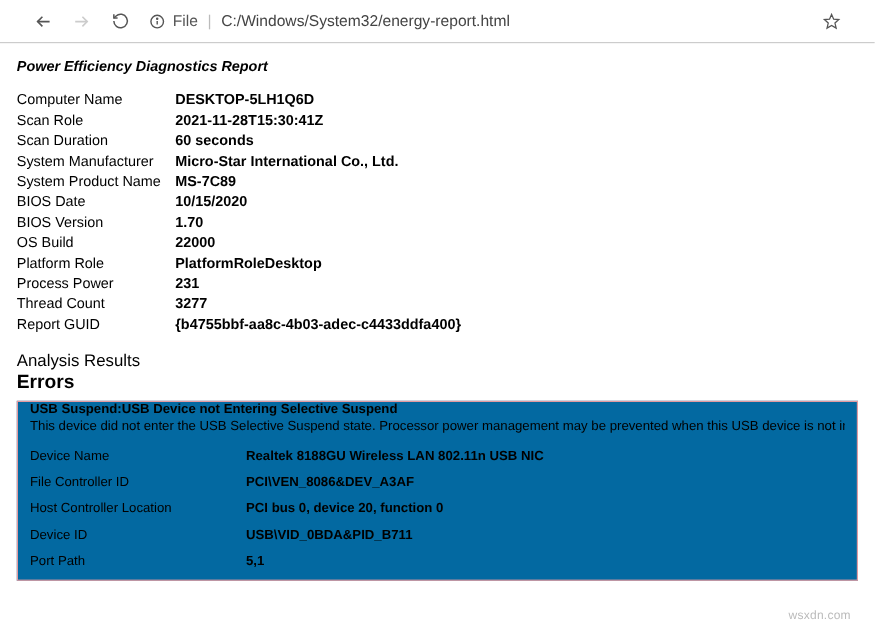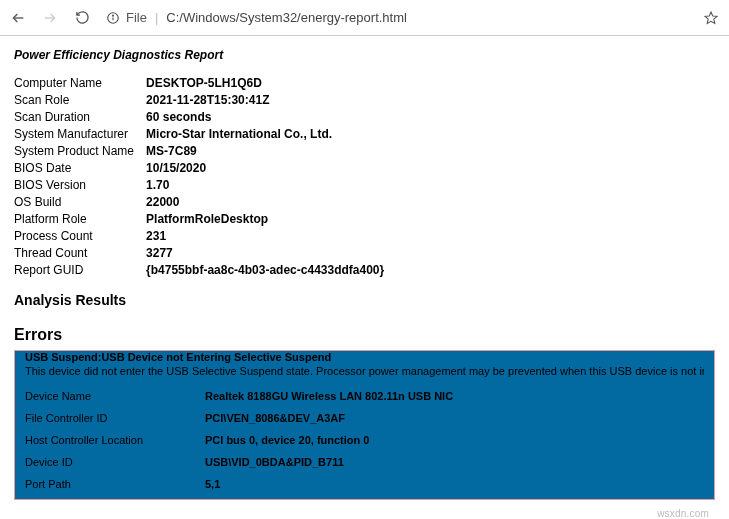--- a/index.html
+++ b/index.html
@@ -7,21 +7,21 @@
       font-family: "Segoe UI", Arial, sans-serif;
       font-size: 12px;
       color: #000;
       width: 729px;
       background: #fff;
     }
     .toolbar {
       height: 36px;
       display: flex;
       align-items: center;
-      padding: 0 4px;
+      padding: 0 22px;
       border-bottom: 1px solid #ccc;
       gap: 4px;
     }
     .tool-btn {
       width: 28px; height: 28px;
       display: flex; align-items: center; justify-content: center;
       border: none; background: transparent; cursor: pointer;
       color: #555;
     }
     .tool-btn.disabled { color: #ccc; cursor: default; }
@@ -34,21 +34,21 @@
     .url-text { flex: 1; overflow: hidden; white-space: nowrap; }
     .info-icon { display: flex; align-items: center; margin-right: 6px; color: #555; }
     .file-label { color: #555; }
     .star-btn { margin-left: auto; }
     .content { padding: 12px 14px; }
     h1.page-title { font-size: 12px; font-weight: bold; margin-bottom: 12px; font-style: italic; }
     table.meta { border-collapse: collapse; font-size: 12px; }
     table.meta td { padding: 1.5px 0; vertical-align: top; }
     table.meta td.label { padding-right: 12px; white-space: nowrap; margin-top: 40px; }
     table.meta td.value { font-weight: bold; }
-    h2.section { font-size: 14px; font-weight: bold; margin-top: 14px; margin-bottom: 18px; }
+    h2.section { font-size: 14px; font-weight: normal; margin-top: 14px; margin-bottom: 2px; }
     h3.sub { font-size: 16px; font-weight: bold; margin-bottom: 6px; }
     .error-box {
       background: #0369a1;
       border: 1px solid #e29aa0;
       padding: 0 10px 4px 10px;
       font-size: 11px;
       overflow: hidden;
     }
     .error-title { font-weight: bold; font-size: 11px; }
     .error-desc { margin: 2px 0 8px 0; white-space: nowrap; overflow: hidden; }
@@ -137,21 +137,21 @@
         </tr>
         <tr>
           <td class="label">OS Build</td>
           <td class="value">22000</td>
         </tr>
         <tr>
           <td class="label">Platform Role</td>
           <td class="value">PlatformRoleDesktop</td>
         </tr>
         <tr>
-          <td class="label">Process Count</td>
+          <td class="label">Process Power</td>
           <td class="value">231</td>
         </tr>
         <tr>
           <td class="label">Thread Count</td>
           <td class="value">3277</td>
         </tr>
         <tr>
           <td class="label">Report GUID</td>
           <td class="value">{b4755bbf-aa8c-4b03-adec-c4433ddfa400}</td>
         </tr>

